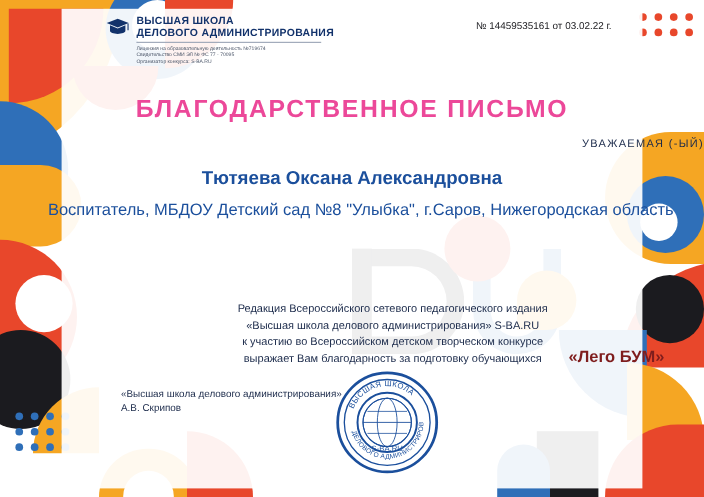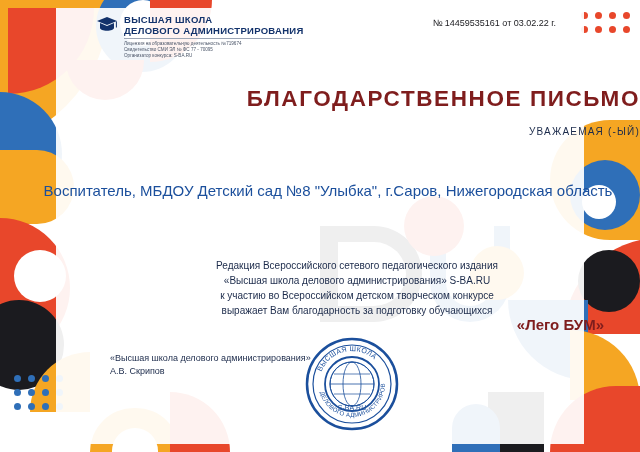--- a/index.html
+++ b/index.html
@@ -284,25 +284,25 @@
     font-size: 9px;
     color: #1b1b1f;
     white-space: nowrap;
     padding-top: 4px;
   }
 
   
   .title {
     position: absolute;
     left: 0; right: 0; top: 86px;
-    text-align: right;
+    text-align: center;
     font-size: 22.5px;
     font-weight: bold;
     letter-spacing: 1.6px;
-    color: #7f1d1d;
+    color: #ec4899;
   }
   .salutation {
     position: absolute;
     left: 0; right: 0; top: 126px;
     text-align: right;
     font-size: 10px;
     letter-spacing: 1.2px;
     color: #1b2a4a;
   }
   .recipient {
@@ -316,21 +316,21 @@
   .position {
     position: absolute;
     left: 16px; right: 0; top: 182px;
     text-align: center;
     font-size: 15px;
     color: #1b4f9c;
   }
 
   .body-text {
     position: absolute;
-    left: 110px; right: 36px; top: 258px;
+    left: 110px; right: 36px; top: 274px;
     text-align: center;
     font-size: 10px;
     line-height: 15px;
     color: #1b2a4a;
   }
   .contest {
     position: absolute;
     left: 0; right: 36px; top: 316px;
     text-align: right;
     font-size: 15px;
@@ -444,20 +444,21 @@
         <div class="logo-sub">Лицензия на образовательную деятельность №719674</div>
         <div class="logo-sub">Свидетельство СМИ ЭЛ № ФС 77 - 70095</div>
         <div class="logo-sub">Организатор конкурса: S-BA.RU</div>
       </div>
     </div>
     <div class="doc-number">№ 14459535161 от 03.02.22 г.</div>
   </div>
 
   <div class="title">БЛАГОДАРСТВЕННОЕ ПИСЬМО</div>
   <div class="salutation">УВАЖАЕМАЯ (-ЫЙ)</div>
+  <div class="recipient">Тютяева Оксана Александровна</div>
   <div class="position">Воспитатель, МБДОУ Детский сад №8 "Улыбка", г.Саров, Нижегородская область</div>
 
   <div class="body-text">
     <div>Редакция Всероссийского сетевого педагогического издания</div>
     <div>«Высшая школа делового администрирования» S-BA.RU</div>
     <div>к участию во Всероссийском детском творческом конкурсе</div>
     <div>выражает Вам благодарность за подготовку обучающихся</div>
   </div>
 
   <div class="contest">«Лего БУМ»</div>

